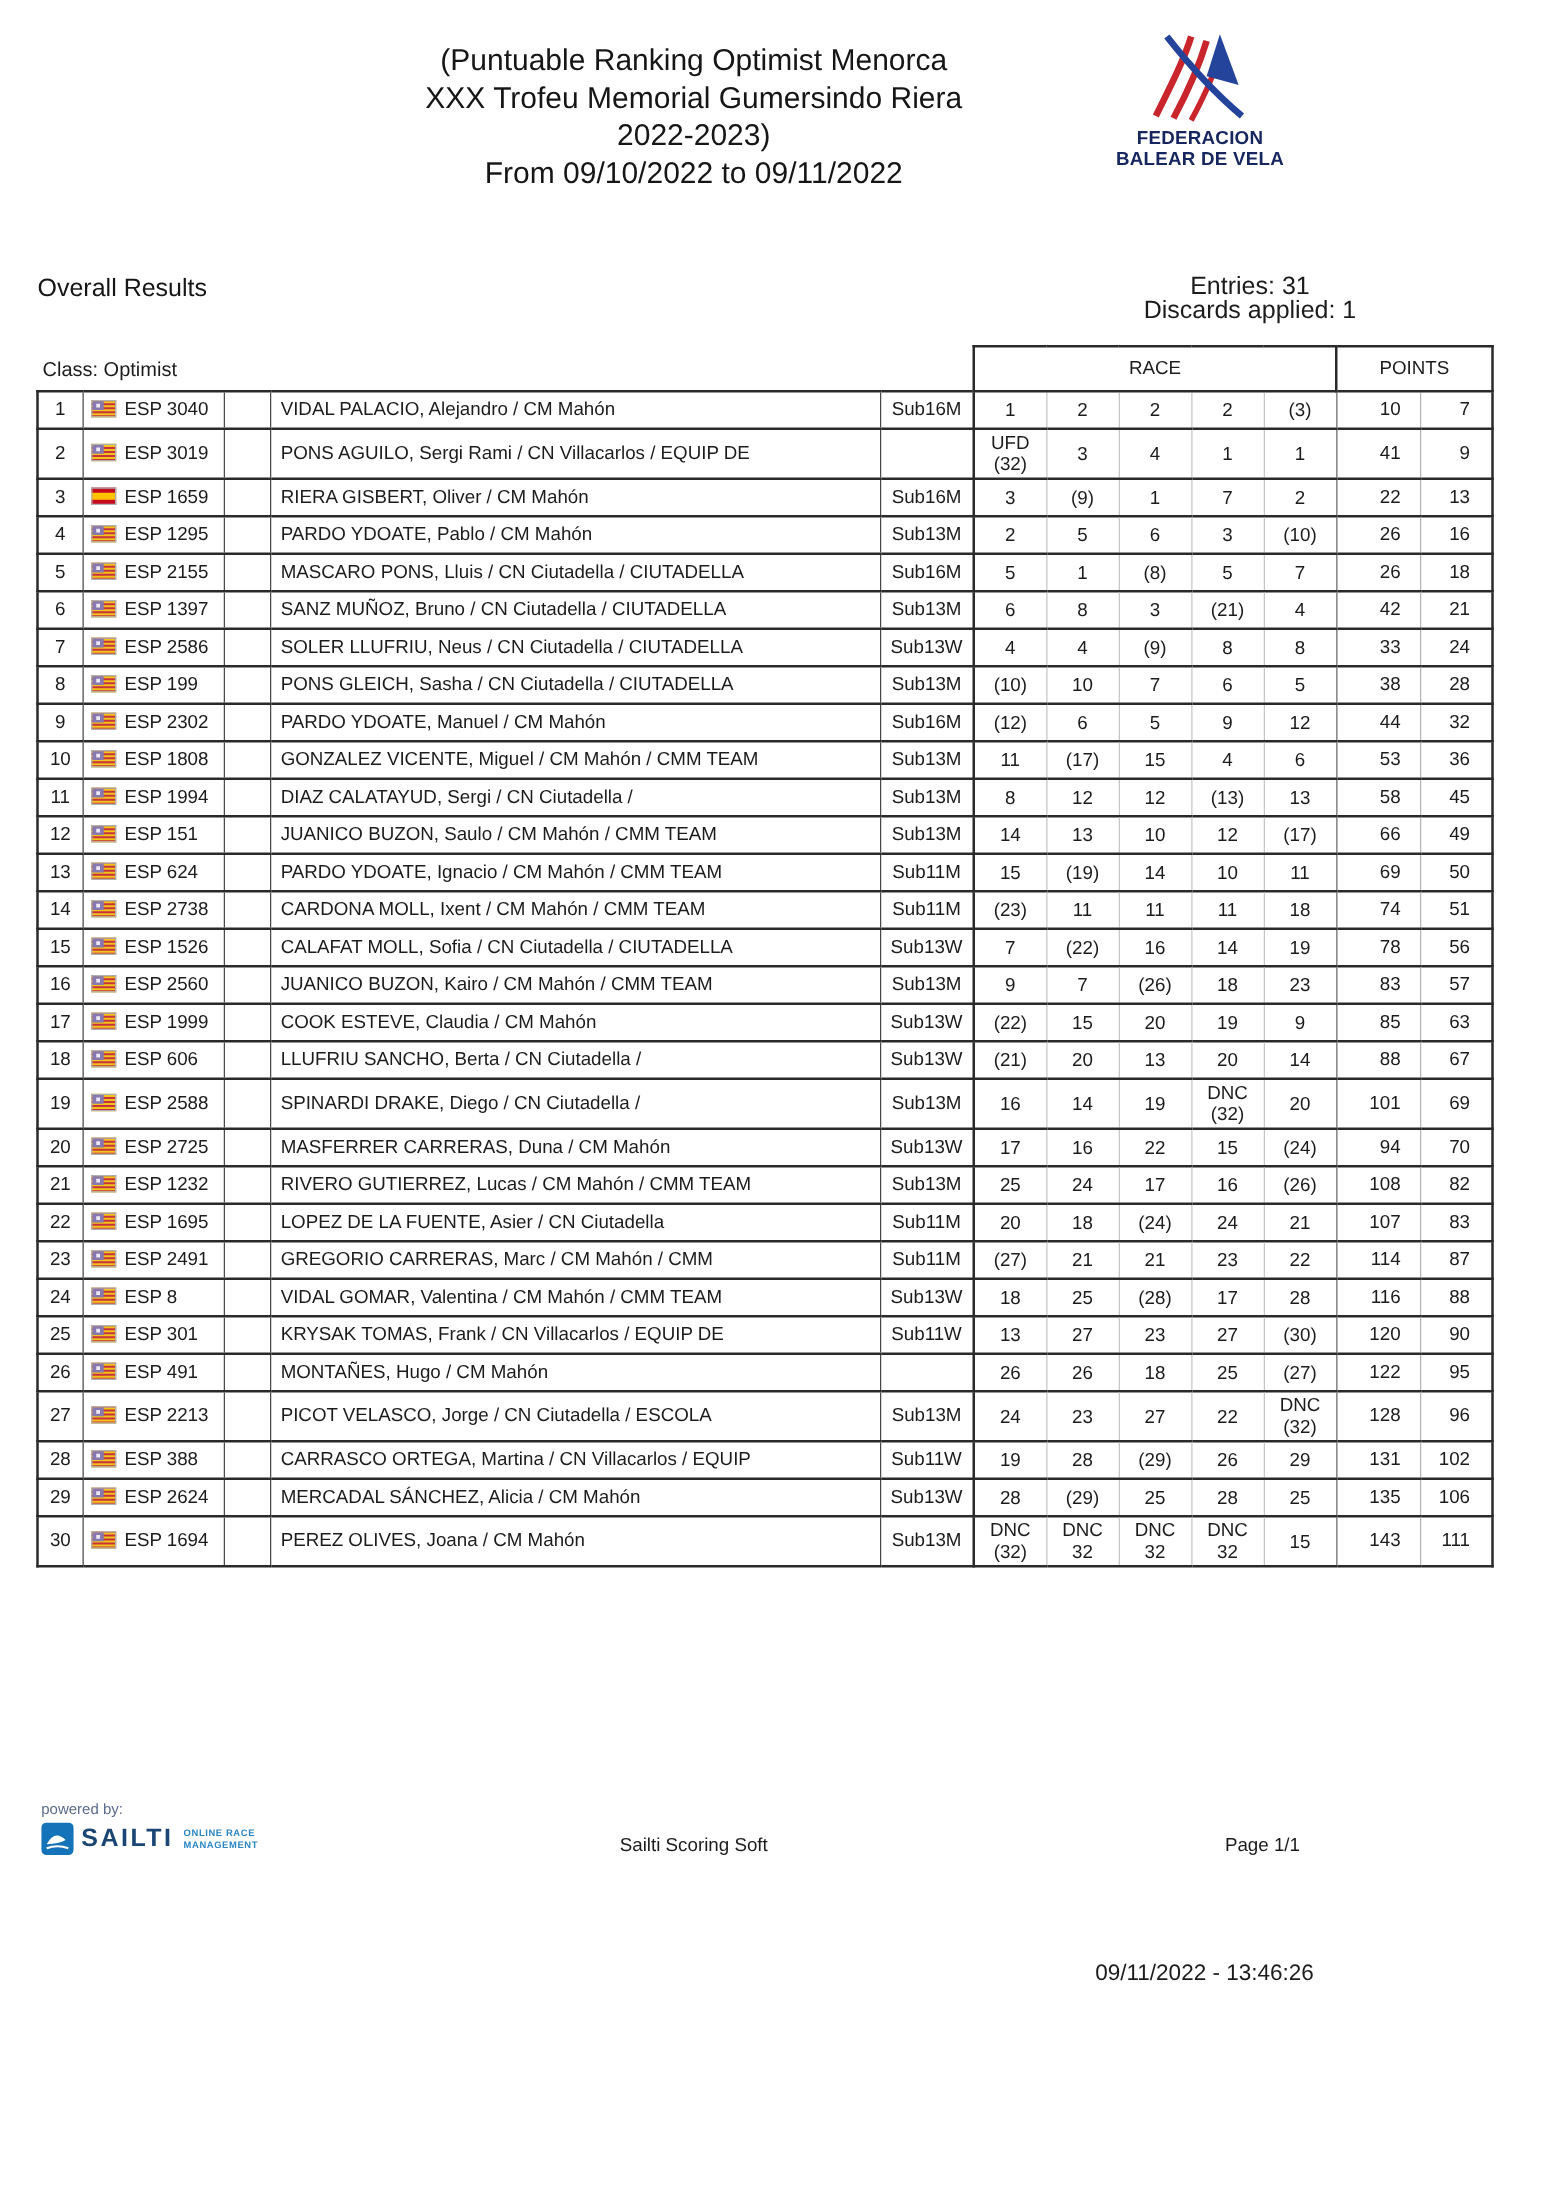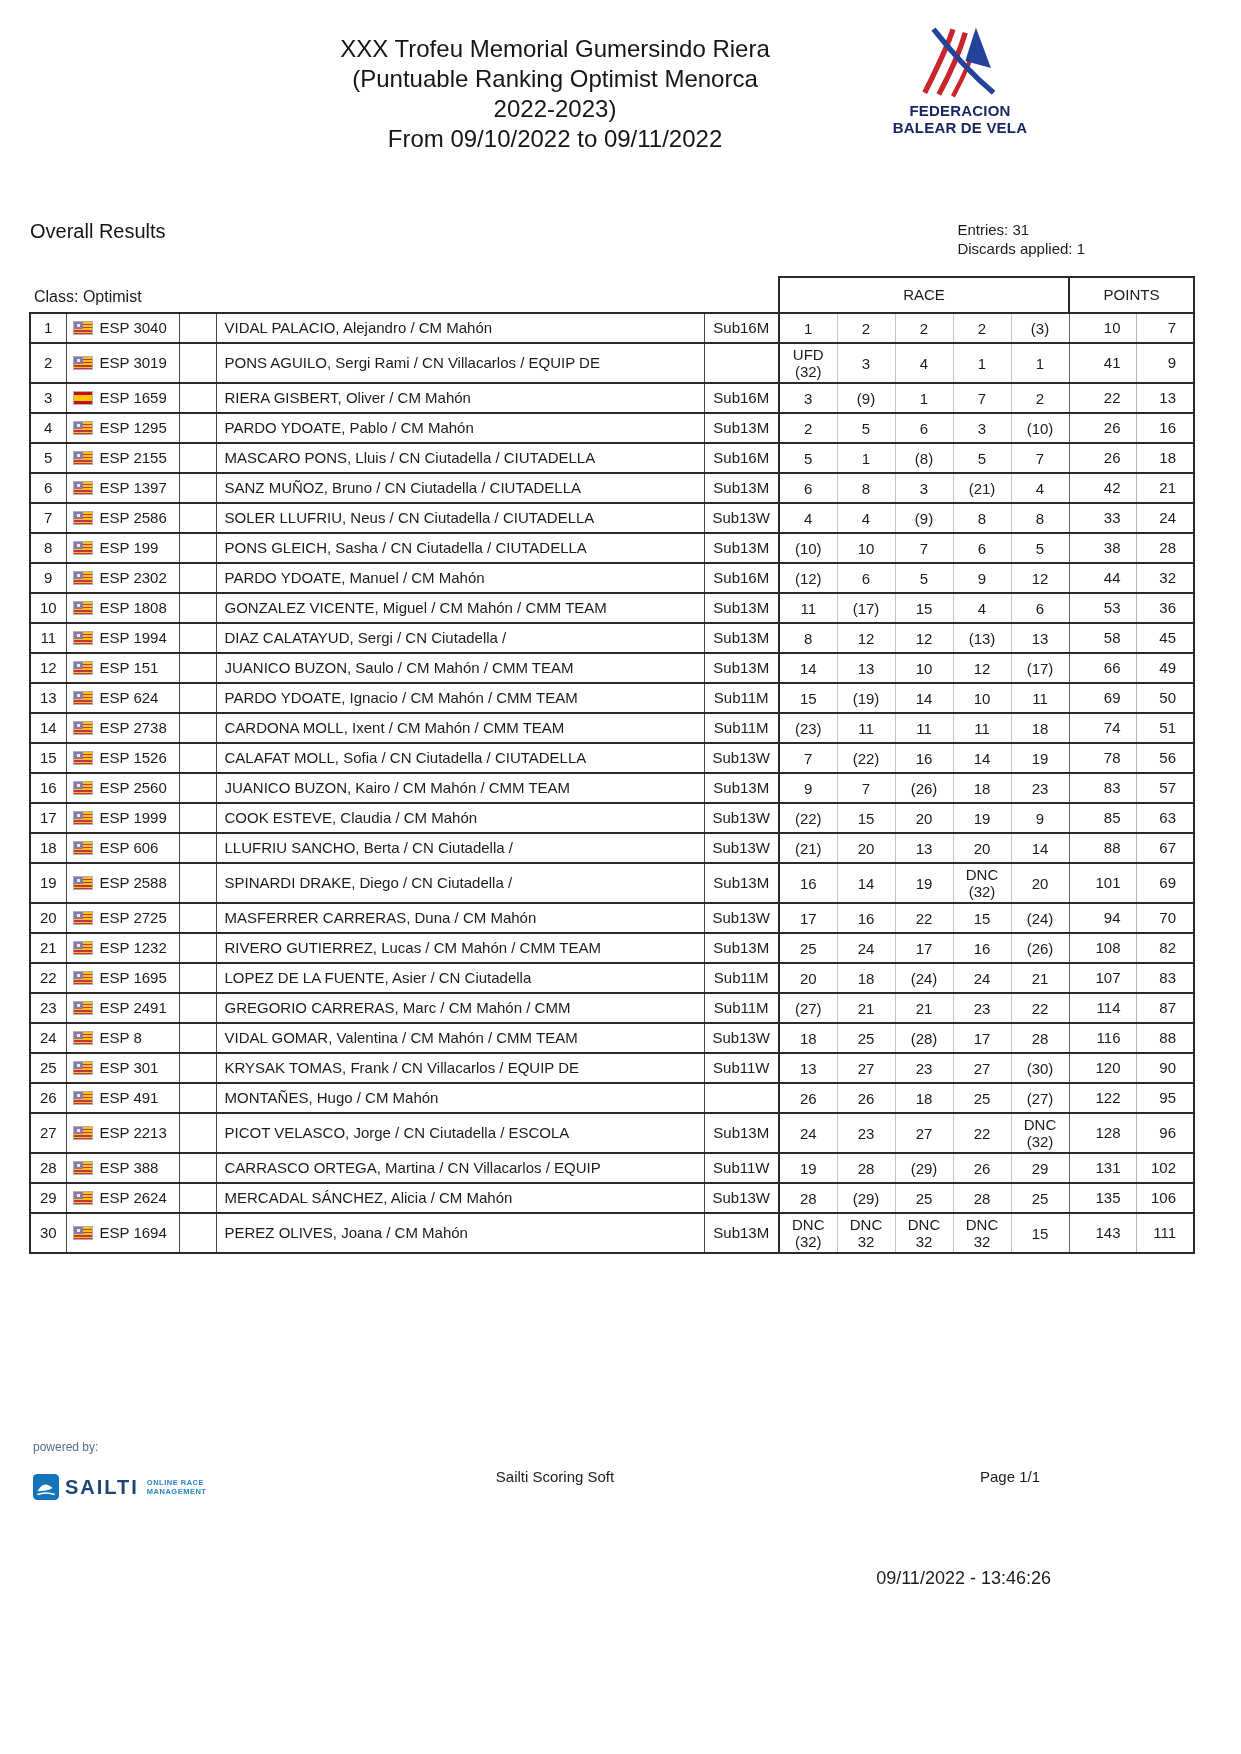--- a/index.html
+++ b/index.html
@@ -13,21 +13,21 @@
   .title-block{width:740px;margin-left:185px;text-align:center;
     font-size:24px;line-height:30px;color:#161616;}
   .fed-logo{position:absolute;top:22px;left:885px;width:150px;text-align:center;}
   .fed-logo svg{display:block;margin:0 auto;}
   .fed-text{margin-top:2px;font-size:15px;line-height:17px;font-weight:bold;
     color:#17265e;letter-spacing:0.2px;}
   
   .results-head{display:flex;justify-content:space-between;align-items:flex-start;
     margin:16px 156px 0 30px;}
   .section-title{font-size:20px;color:#161616;}
-  .entries-block{text-align:left;font-size:15px;line-height:19px;}
+  .entries-block{text-align:center;font-size:20px;line-height:19px;}
   
   table.results{border-collapse:collapse;table-layout:fixed;margin:18px 0 0 29px;}
   td,th{border-top:2px solid #2a2a2a;border-bottom:2px solid #2a2a2a;
     vertical-align:middle;font-size:15px;color:#1c1c1c;background:#fff;
     padding:2px 3px;line-height:18px;overflow:hidden;}
   th{font-weight:normal;height:26px;}
   td{height:24px;}
   .c-pos{border-left:2px solid #2a2a2a;border-right:1px solid #4a4a4a;text-align:center;}
   .c-sail{border-right:1px solid #4a4a4a;text-align:left;padding-left:6px;white-space:nowrap;}
   .c-bow{border-right:1px solid #4a4a4a;text-align:center;}
@@ -42,36 +42,36 @@
   .group-cell{border:2px solid #2a2a2a;text-align:center;height:30px;font-size:15px;}
   
   .flag{width:20px;height:14px;display:inline-block;vertical-align:-2px;
     margin-right:7px;position:relative;border:1px solid #b0b0b0;box-sizing:border-box;}
   .flag-balearic{background:repeating-linear-gradient(180deg,#f0c419 0 1.6px,#c8313e 1.6px 3.2px);}
   .flag-balearic::after{content:"";position:absolute;left:0;top:0;width:9px;height:7px;background:#8878b0;}
   .flag-balearic::before{content:"";position:absolute;left:3px;top:2px;width:3px;height:3px;background:#ece8f4;z-index:2;}
   .flag-spain{background:linear-gradient(180deg,#c60b1e 0 25%,#ffc400 25% 75%,#c60b1e 75% 100%);}
   
   .powered-block{position:absolute;left:33px;top:1440px;}
-  .powered-label{font-size:12px;color:#5a6b8a;margin-bottom:20px;}
+  .powered-label{font-size:12px;color:#5a6b8a;margin-bottom:4px;}
   .sailti{display:flex;align-items:center;gap:6px;}
   .sailti-name{font-size:20px;font-weight:bold;color:#1b4673;letter-spacing:2px;}
   .sailti-sub{display:inline-block;font-size:7.5px;line-height:9px;font-weight:bold;
     color:#2b86c5;letter-spacing:0.5px;margin-left:2px;}
   .footer-center{position:absolute;top:1468px;left:0;width:1110px;text-align:center;font-size:15px;}
   .page-number{position:absolute;top:1468px;right:201px;font-size:15px;}
   .timestamp{position:absolute;top:1568px;right:190px;font-size:18px;text-align:right;}
 </style>
 </head>
 <body>
 
 <header class="page-header">
   <div class="title-block">
+    <div>(Puntuable Ranking Optimist Menorca</div>
     <div>XXX Trofeu Memorial Gumersindo Riera</div>
-    <div>(Puntuable Ranking Optimist Menorca</div>
     <div>2022-2023)</div>
     <div>From 09/10/2022 to 09/11/2022</div>
   </div>
   <div class="fed-logo">
     <svg viewBox="0 0 120 88" width="106" height="78">
       <path d="M20 80 C34 52 46 28 52 8" stroke="#c9252c" stroke-width="6" fill="none"></path>
       <path d="M36 82 C50 56 60 32 66 12" stroke="#c9252c" stroke-width="6" fill="none"></path>
       <path d="M52 84 C64 62 74 40 80 18" stroke="#c9252c" stroke-width="5" fill="none"></path>
       <path d="M30 8 C52 36 74 60 98 80" stroke="#24439a" stroke-width="6" fill="none"></path>
       <path d="M78 6 L95 52 L66 44 Z" fill="#24439a"></path>

